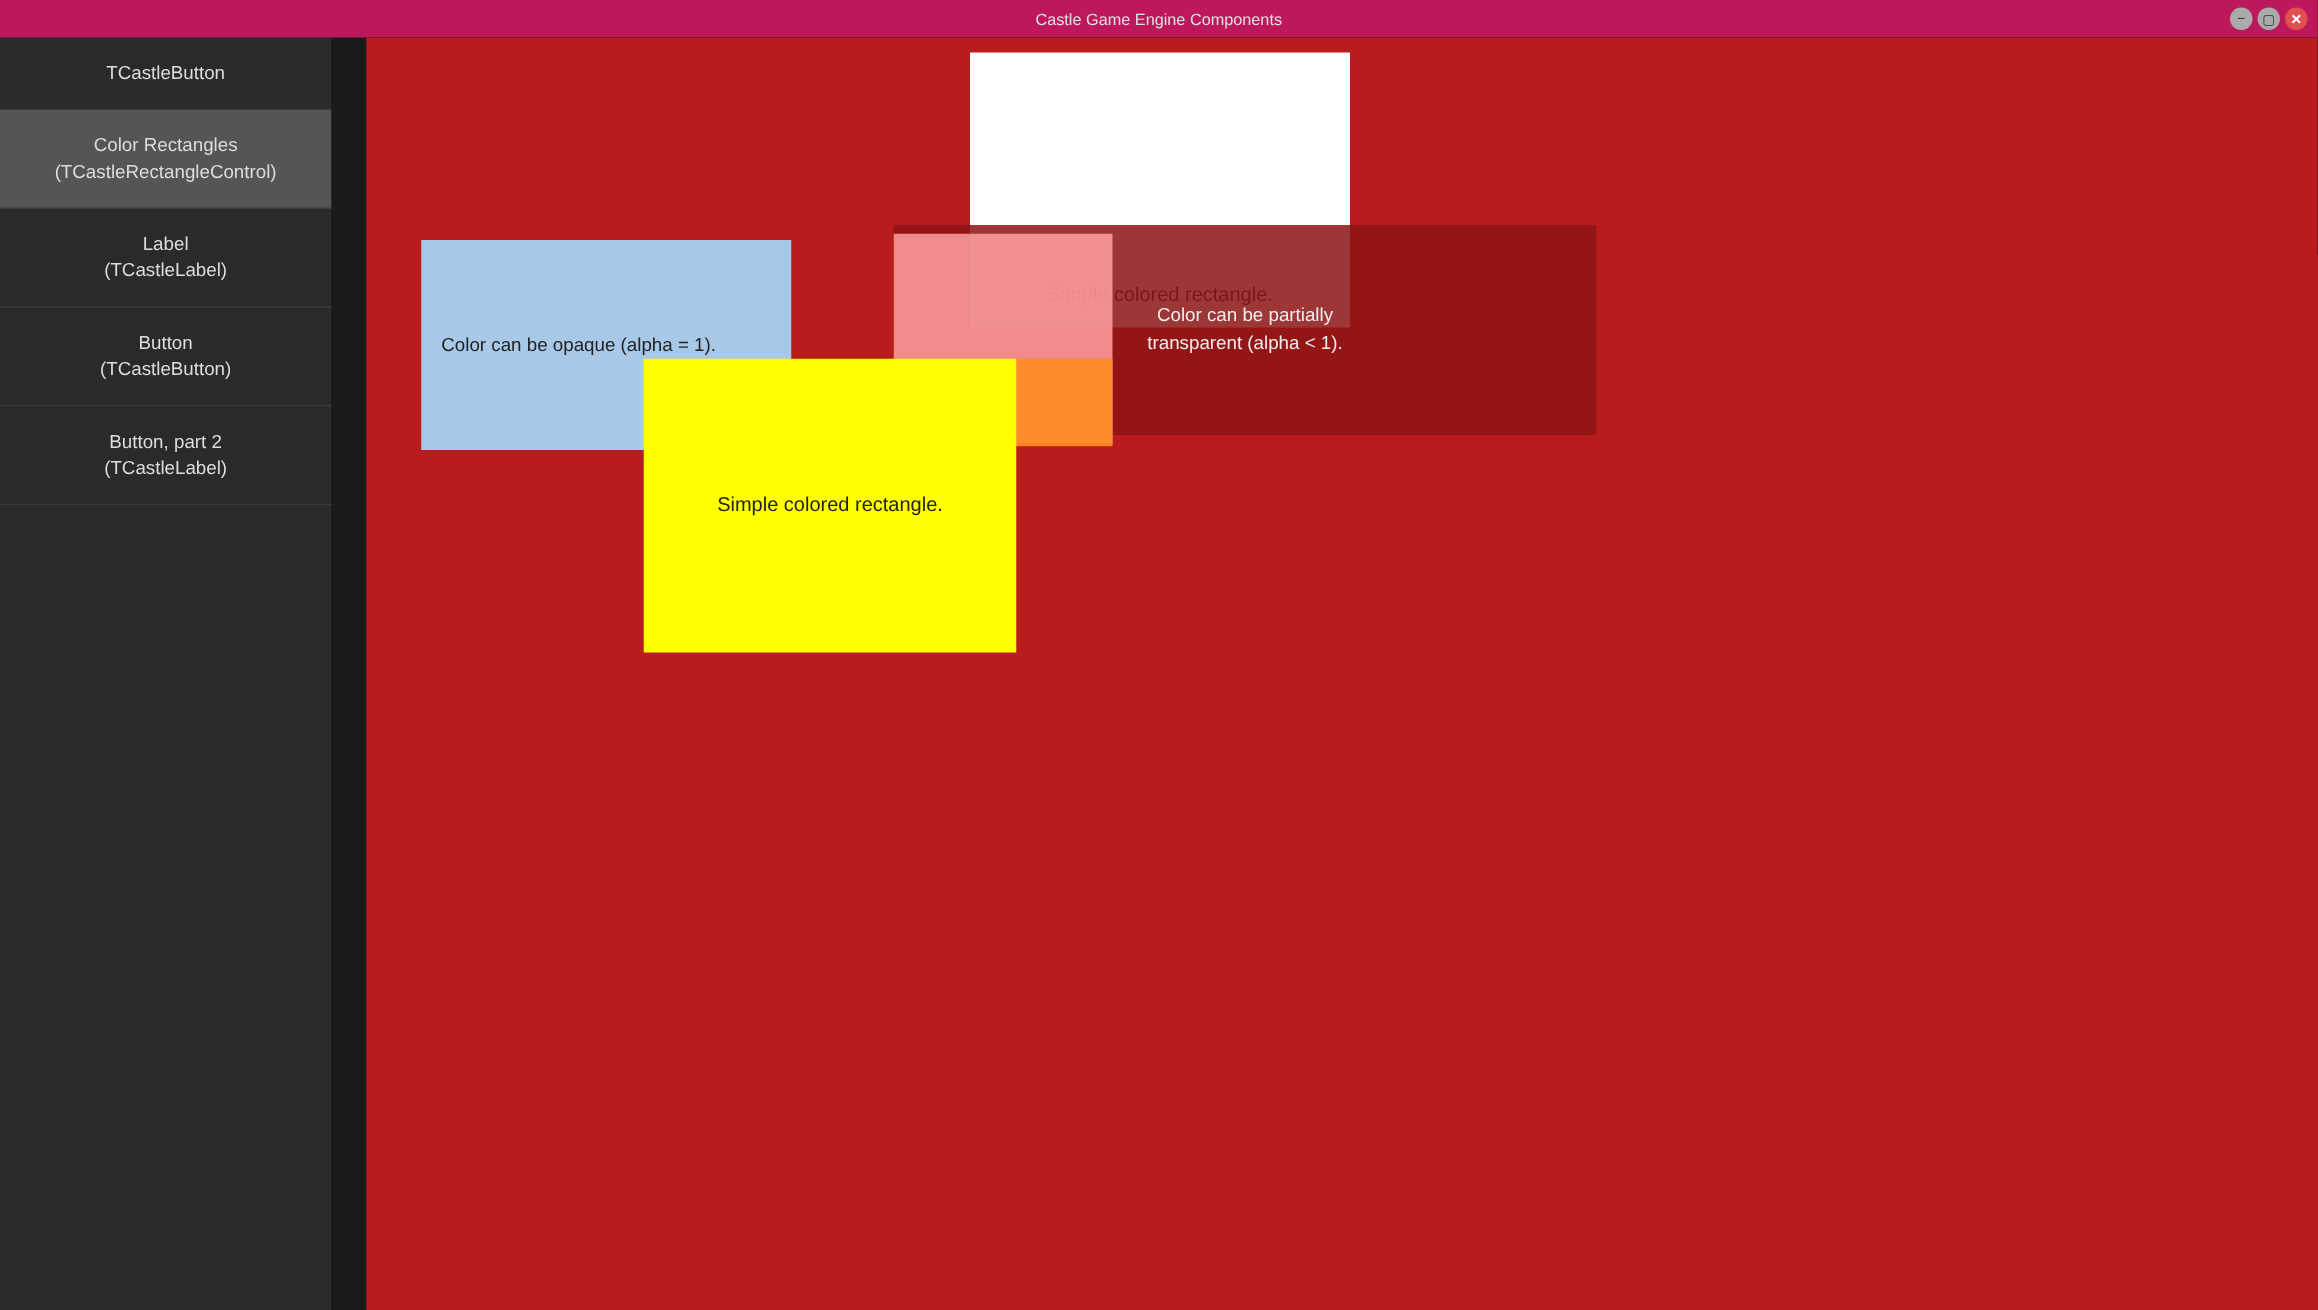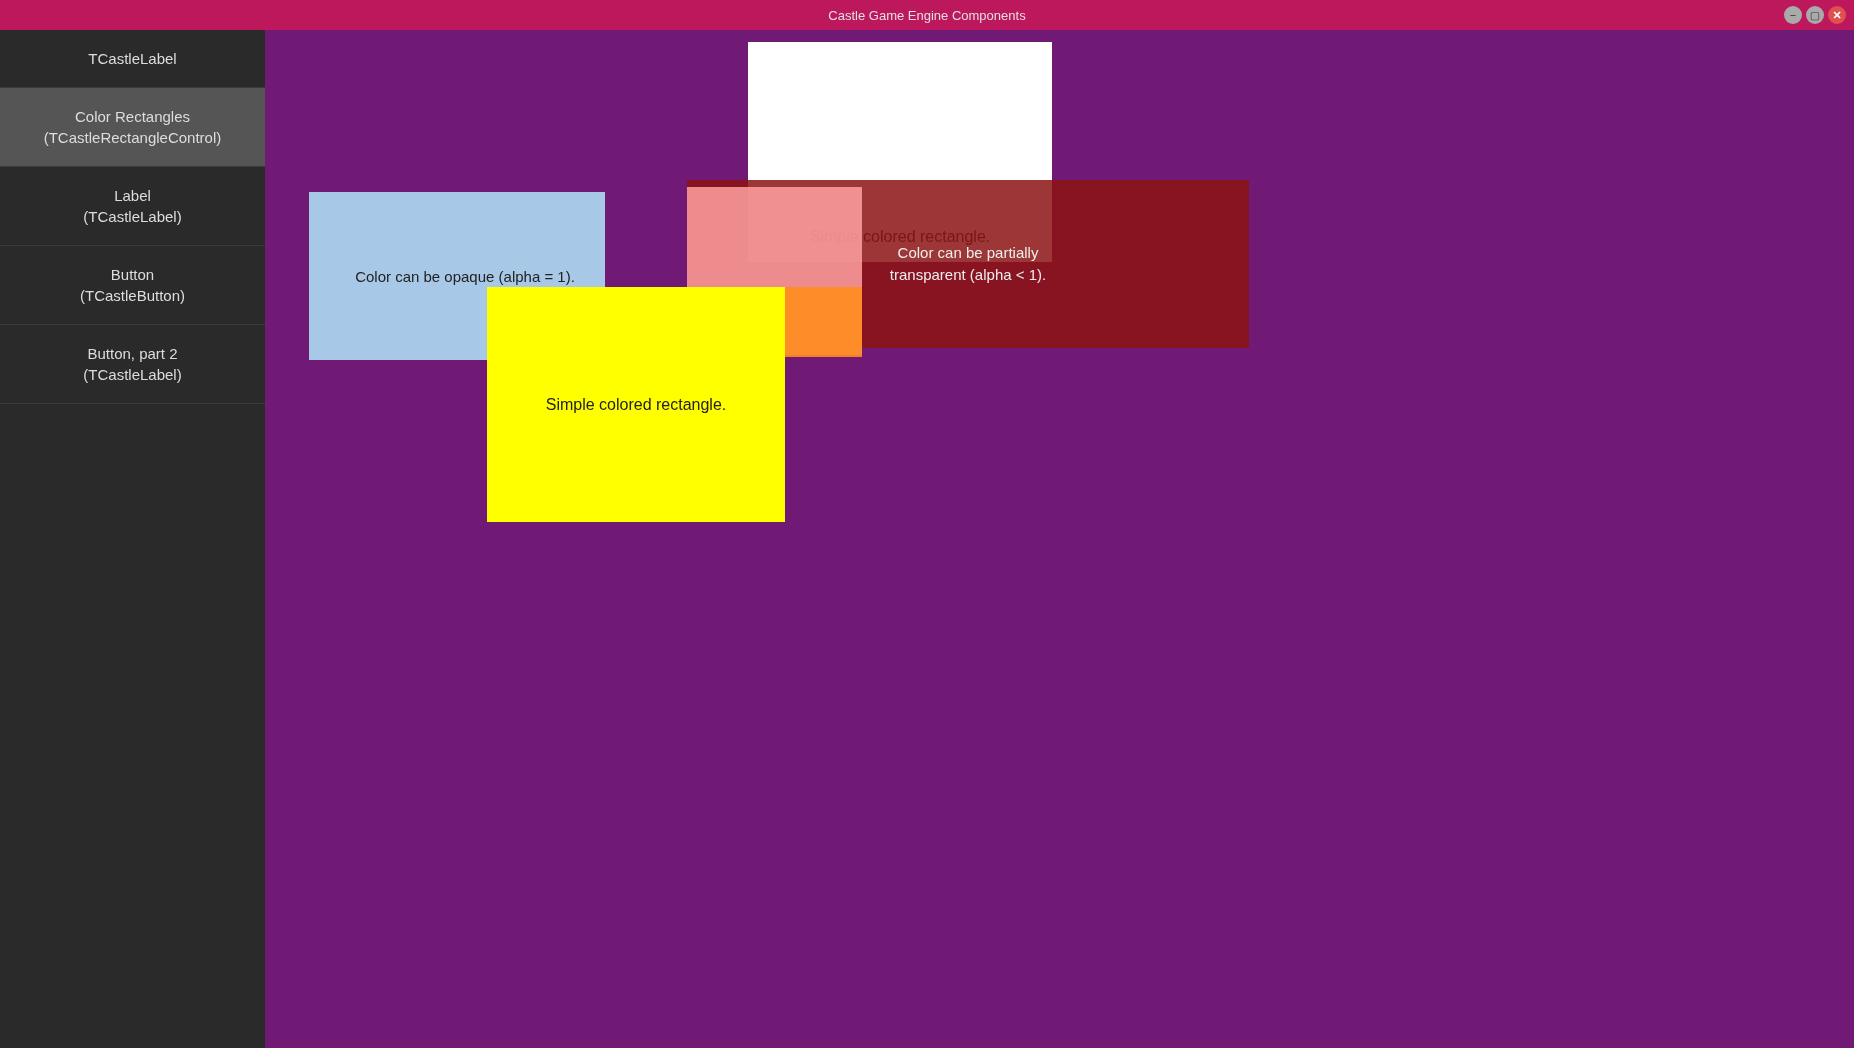--- a/index.html
+++ b/index.html
@@ -77,23 +77,24 @@
     .sidebar-item.active {
       background: #555;
     }
     .sidebar-item-label {
       line-height: 1.4;
     }
 
     
     .content {
       flex: 1;
-      background: #701a75;
+      background: #b91c1c;
       position: relative;
       overflow: hidden;
+      margin-left: 28px;
     }
 
     
     .rect-white-top {
       position: absolute;
       left: 483px;
       top: 12px;
       width: 304px;
       height: 220px;
       background: white;
@@ -109,21 +110,21 @@
 
     .rect-blue-light {
       position: absolute;
       left: 44px;
       top: 162px;
       width: 296px;
       height: 168px;
       background: #a8c8e8;
       display: flex;
       align-items: center;
-      justify-content: center;
+      justify-content: flex-start;
       padding-left: 16px;
     }
     .rect-blue-light-label {
       font-size: 15px;
       color: #222;
     }
 
     .rect-pink {
       position: absolute;
       left: 422px;
@@ -204,21 +205,21 @@
     <div class="titlebar-btn minimize">−</div>
     <div class="titlebar-btn maximize">▢</div>
     <div class="titlebar-btn close">✕</div>
   </div>
 </div>
 
 <div class="main-layout">
 
   <div class="sidebar">
     <div class="sidebar-item">
-      <span class="sidebar-item-label">TCastleLabel</span>
+      <span class="sidebar-item-label">TCastleButton</span>
     </div>
     <div class="sidebar-item active">
       <span class="sidebar-item-label">Color Rectangles<br>(TCastleRectangleControl)</span>
     </div>
     <div class="sidebar-item">
       <span class="sidebar-item-label">Label<br>(TCastleLabel)</span>
     </div>
     <div class="sidebar-item">
       <span class="sidebar-item-label">Button<br>(TCastleButton)</span>
     </div>

